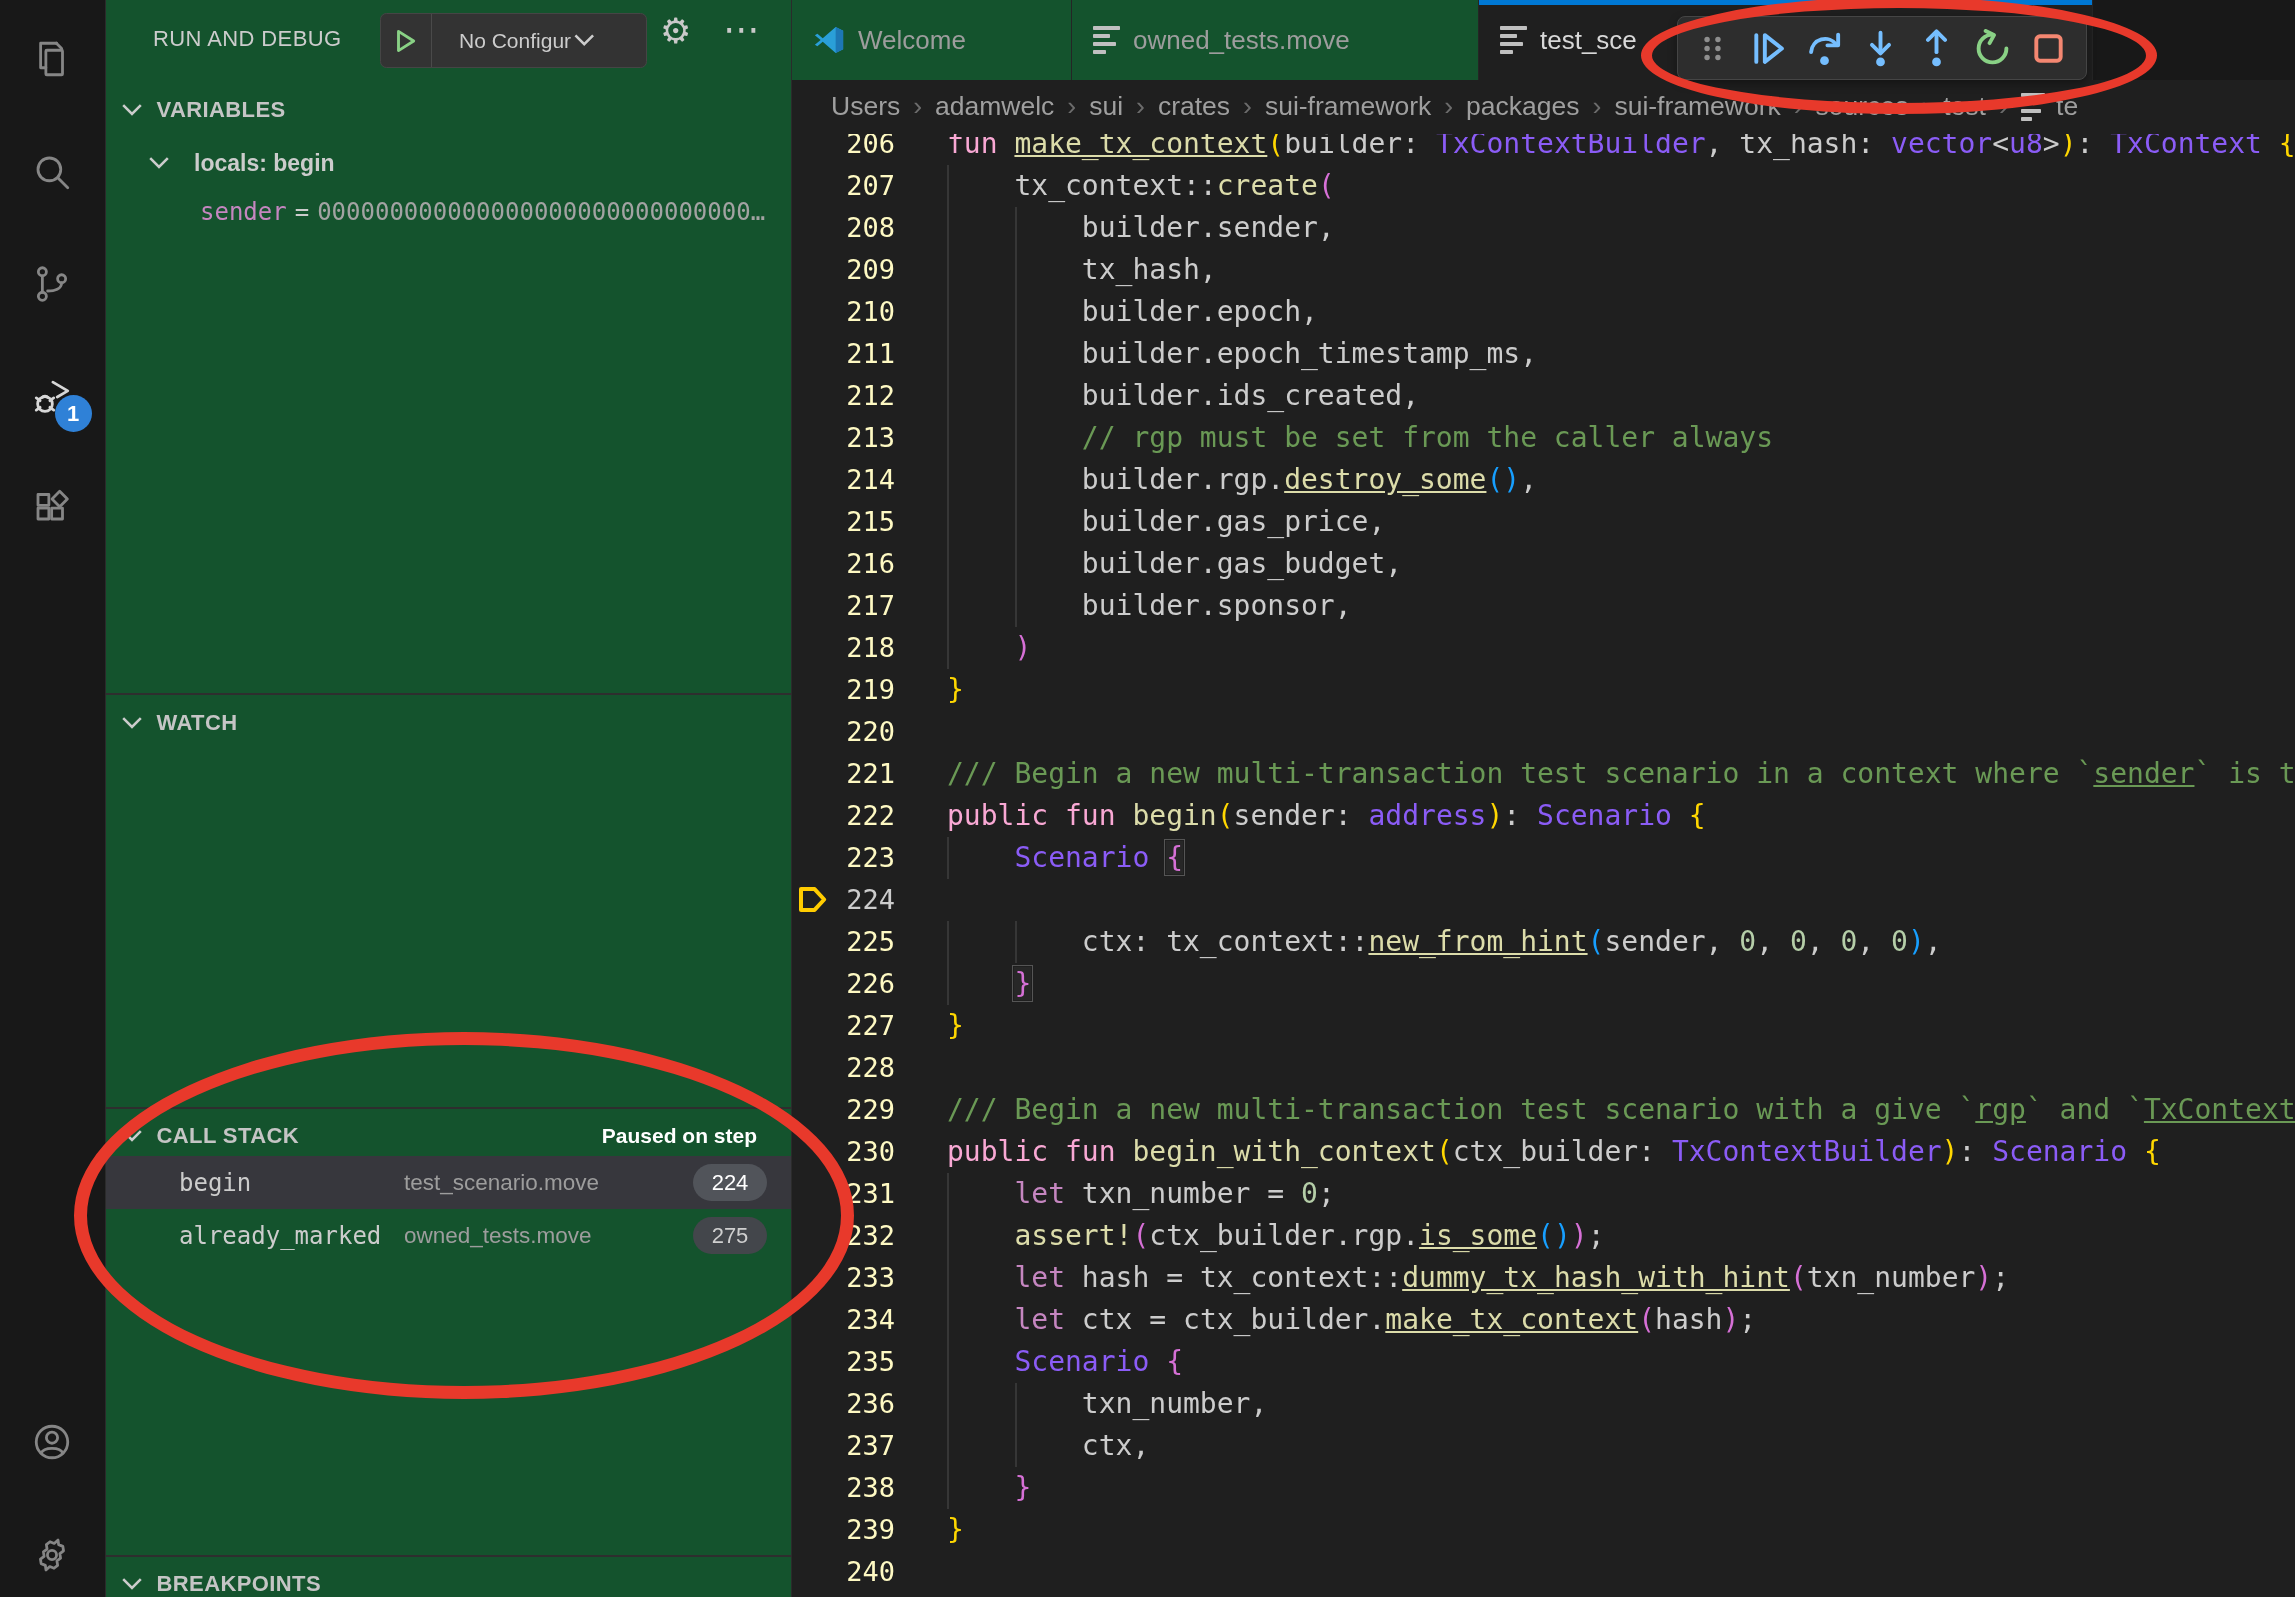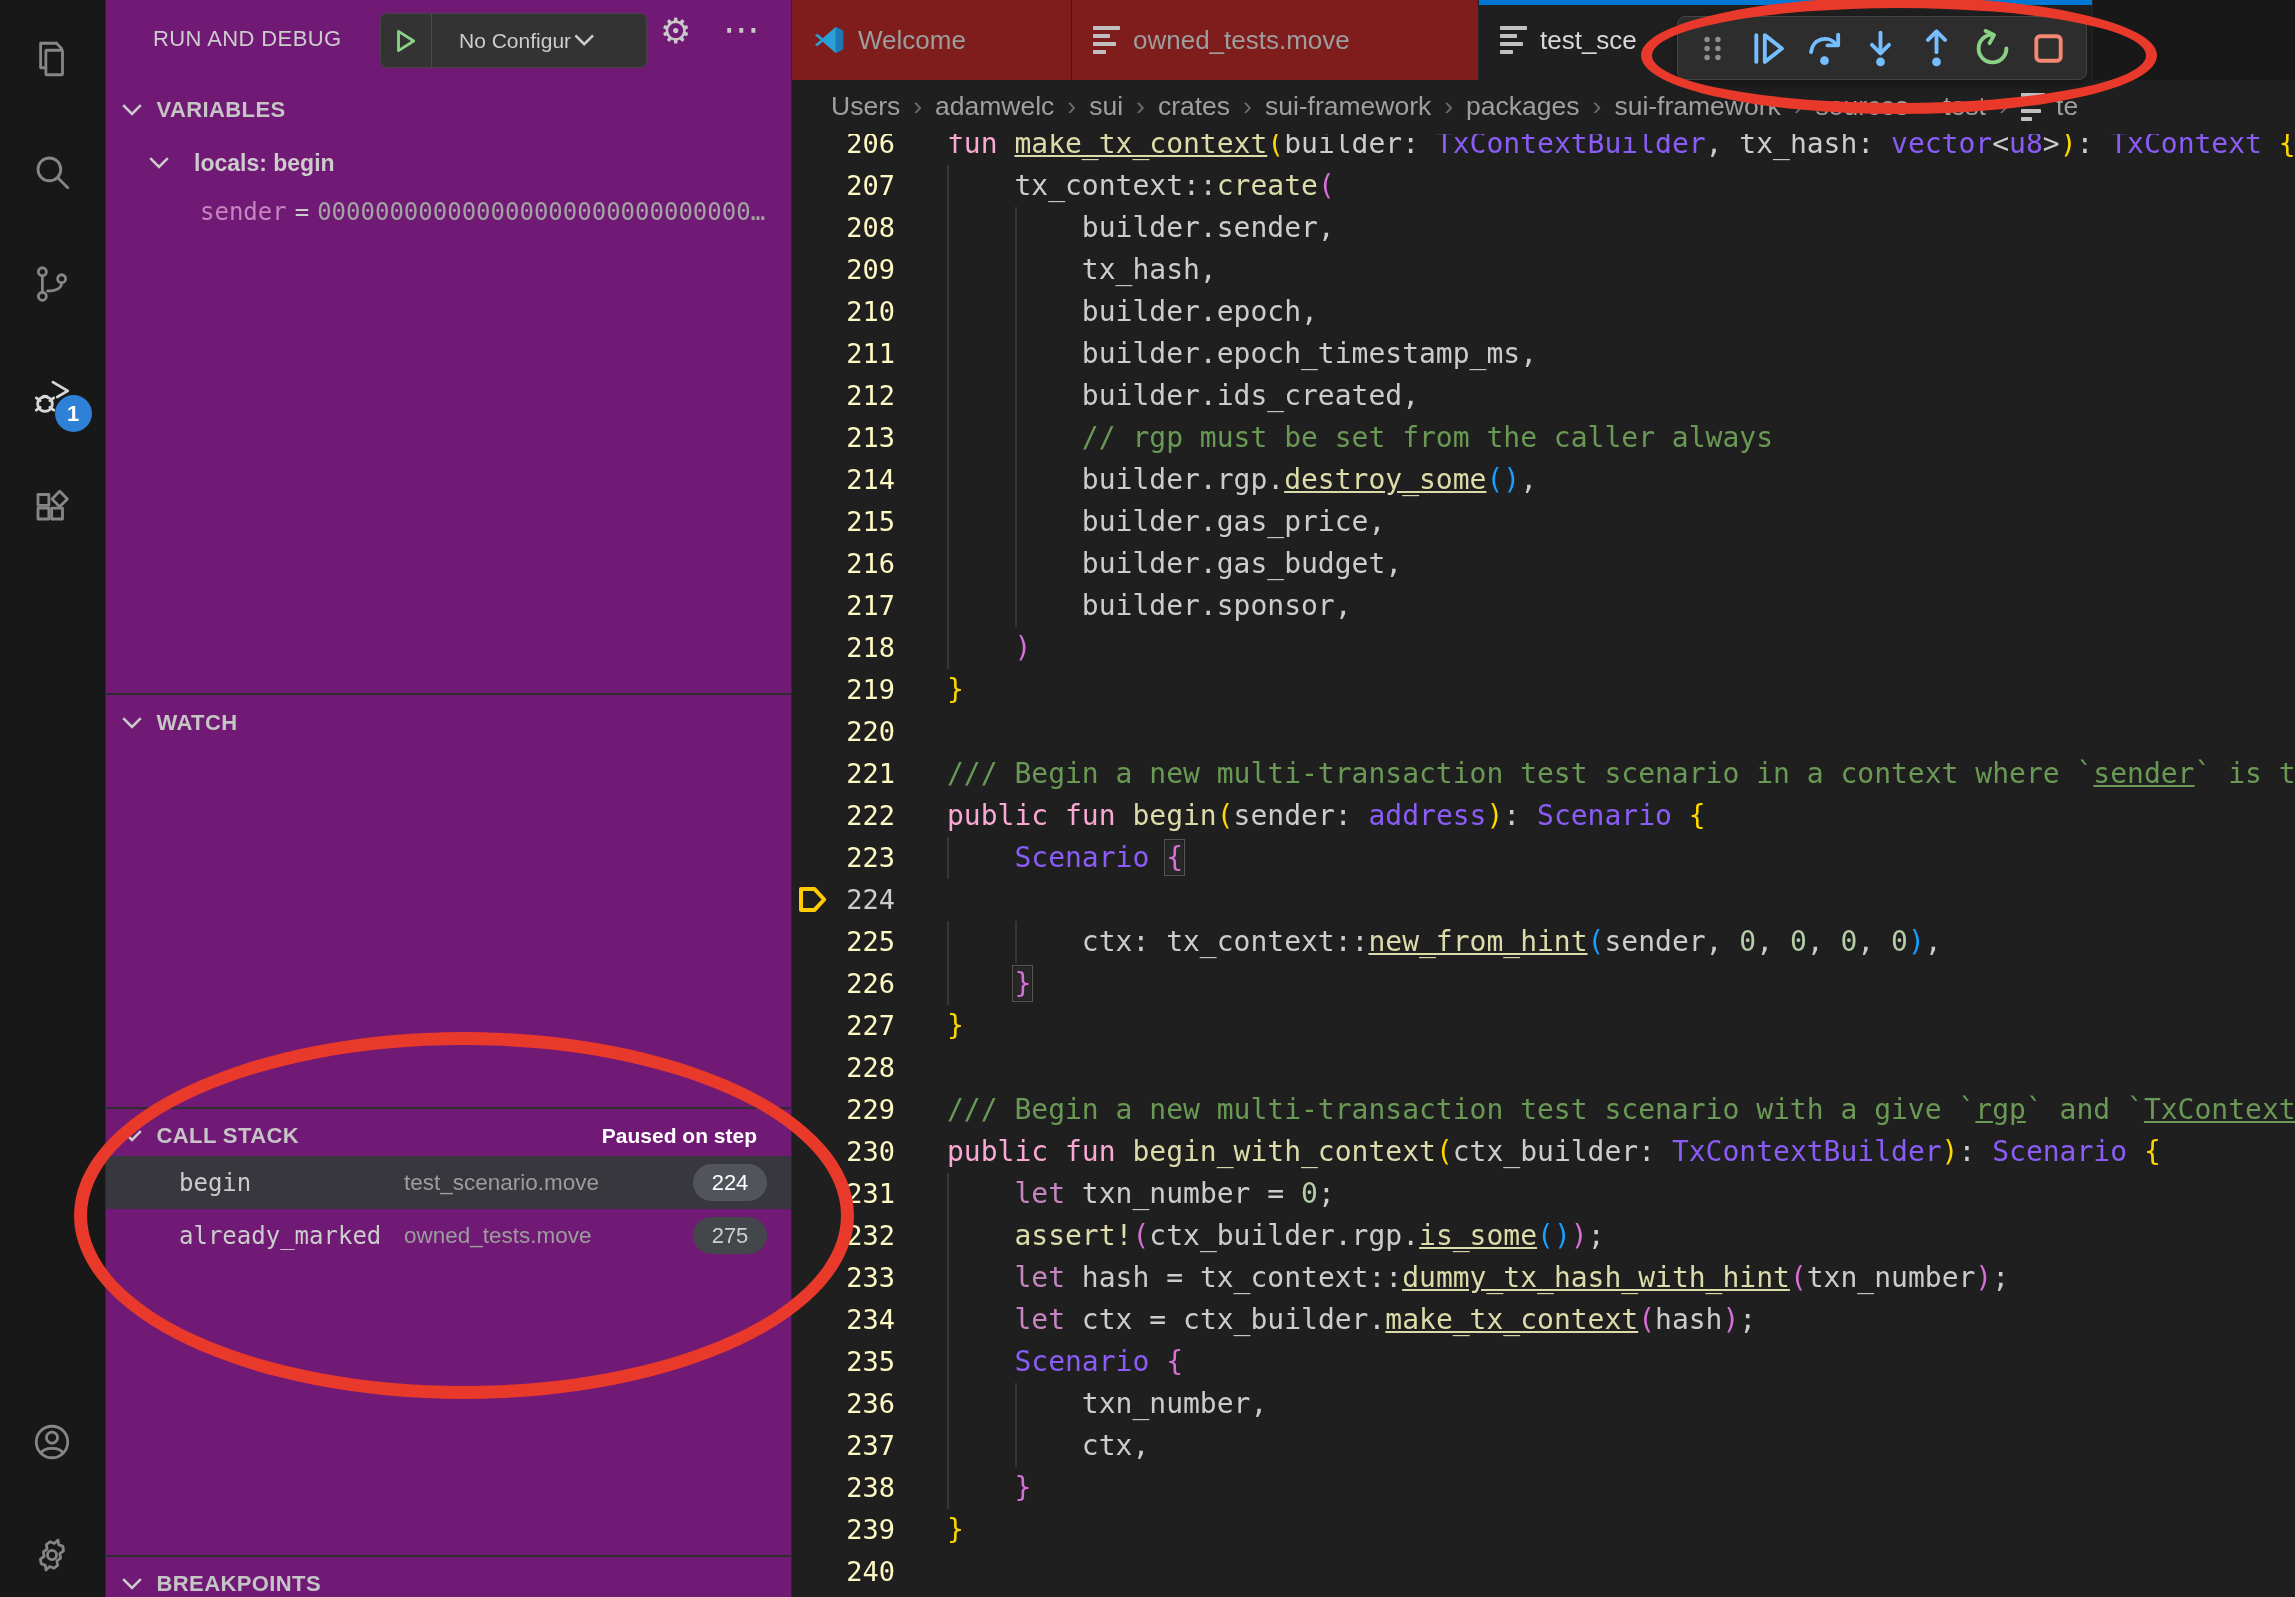--- a/index.html
+++ b/index.html
@@ -10,21 +10,21 @@
   
   .activitybar{position:absolute;left:0;top:0;width:105px;height:1597px;background:#181818;
                border-right:1.6px solid #2b2b2b;z-index:3;}
   .ab-item{position:absolute;left:0;width:103px;height:88px;display:flex;align-items:center;justify-content:center;}
   .ab-item svg{stroke:#868686;}
   .ab-item.active svg{stroke:#d7d7d7;}
   .ab-badge{position:absolute;right:11.3px;bottom:9.7px;min-width:37px;height:37px;border-radius:18.5px;
             color:#fff;font-size:22px;font-weight:bold;display:flex;align-items:center;justify-content:center;}
 
   
-  .sidebar{position:absolute;left:105px;top:0;width:686px;height:1597px;background:#701a75;
+  .sidebar{position:absolute;left:105px;top:0;width:686px;height:1597px;background:#14532d;
            border-right:1.6px solid #2b2b2b;overflow:hidden;z-index:2;}
   .sb-header{position:absolute;left:0;top:0;width:100%;height:77px;display:flex;align-items:center;}
   .sb-title{margin-left:48px;font-size:22px;color:#cccccc;letter-spacing:0.4px;white-space:nowrap;}
   .cfg{position:absolute;left:275px;top:13px;width:265px;height:53px;background:#333333;border:0.8px solid #454545;
        border-radius:6.4px;display:flex;align-items:center;overflow:hidden;}
   .cfg-play{width:50px;height:100%;display:flex;align-items:center;justify-content:center;border-right:0.8px solid #4a4a4a;}
   .cfg-label{font-size:21px;color:#cccccc;margin-left:27px;white-space:nowrap;overflow:hidden;max-width:161px;}
   .cfg-chev{margin-left:1.6px;display:flex;}
   .sb-gear{position:absolute;left:555px;top:11.3px;font-size:35px;color:#c9c9c9;font-family:"DejaVu Sans",sans-serif;}
   .sb-more{position:absolute;left:618px;top:8px;font-size:37px;color:#c9c9c9;font-family:"DejaVu Sans",sans-serif;}
@@ -40,21 +40,21 @@
   .stack-fn{margin-left:74px;font-size:24px;color:#cccccc;min-width:217px;}
   .stack-file{font-size:22.5px;color:#9d9d9d;margin-left:8px;white-space:nowrap;}
   .stack-badge{margin-left:auto;margin-right:24px;min-width:58px;height:37px;border-radius:18.5px;background:#51545a;
                color:#fff;font-size:22px;display:flex;align-items:center;justify-content:center;padding:0 8px;}
   .stack-row:not(.selected) .stack-badge{background:#43464b;color:#cfcfcf;}
   .var-name{color:#c586c0;} .var-eq{color:#cccccc;margin:0 8px;} .var-val{color:#a3a3a3;}
 
   
   .editor{position:absolute;left:792px;top:0;width:1503px;height:1597px;background:#1f1f1f;overflow:hidden;}
   .tabbar{position:absolute;left:0;top:0;width:100%;height:80px;background:#181818;display:flex;}
-  .tab{height:80px;display:flex;align-items:center;background:#7f1d1d;border-right:1.6px solid #252525;
+  .tab{height:80px;display:flex;align-items:center;background:#14532d;border-right:1.6px solid #252525;
        position:relative;box-sizing:border-box;flex:none;overflow:hidden;}
   .tab:nth-child(1){width:280px;} .tab:nth-child(2){width:407px;} .tab:nth-child(3){width:614px;}
   .tab .tab-label{font-size:26px;color:#9d9d9d;margin-left:13px;white-space:nowrap;}
   .tab.active{background:#1f1f1f;}
   .tab.active .tab-label{color:#d8d8d8;}
   .tab.active::before{content:"";position:absolute;left:0;top:0;width:100%;height:4.8px;background:var(--accent,#0078d4);}
   .tab-icon{margin-left:21px;display:flex;}
   .movebars{display:inline-flex;flex-direction:column;gap:4px;}
   .movebars i{display:block;height:4px;background:#c0c0c0;border-radius:0.8px;}
 

